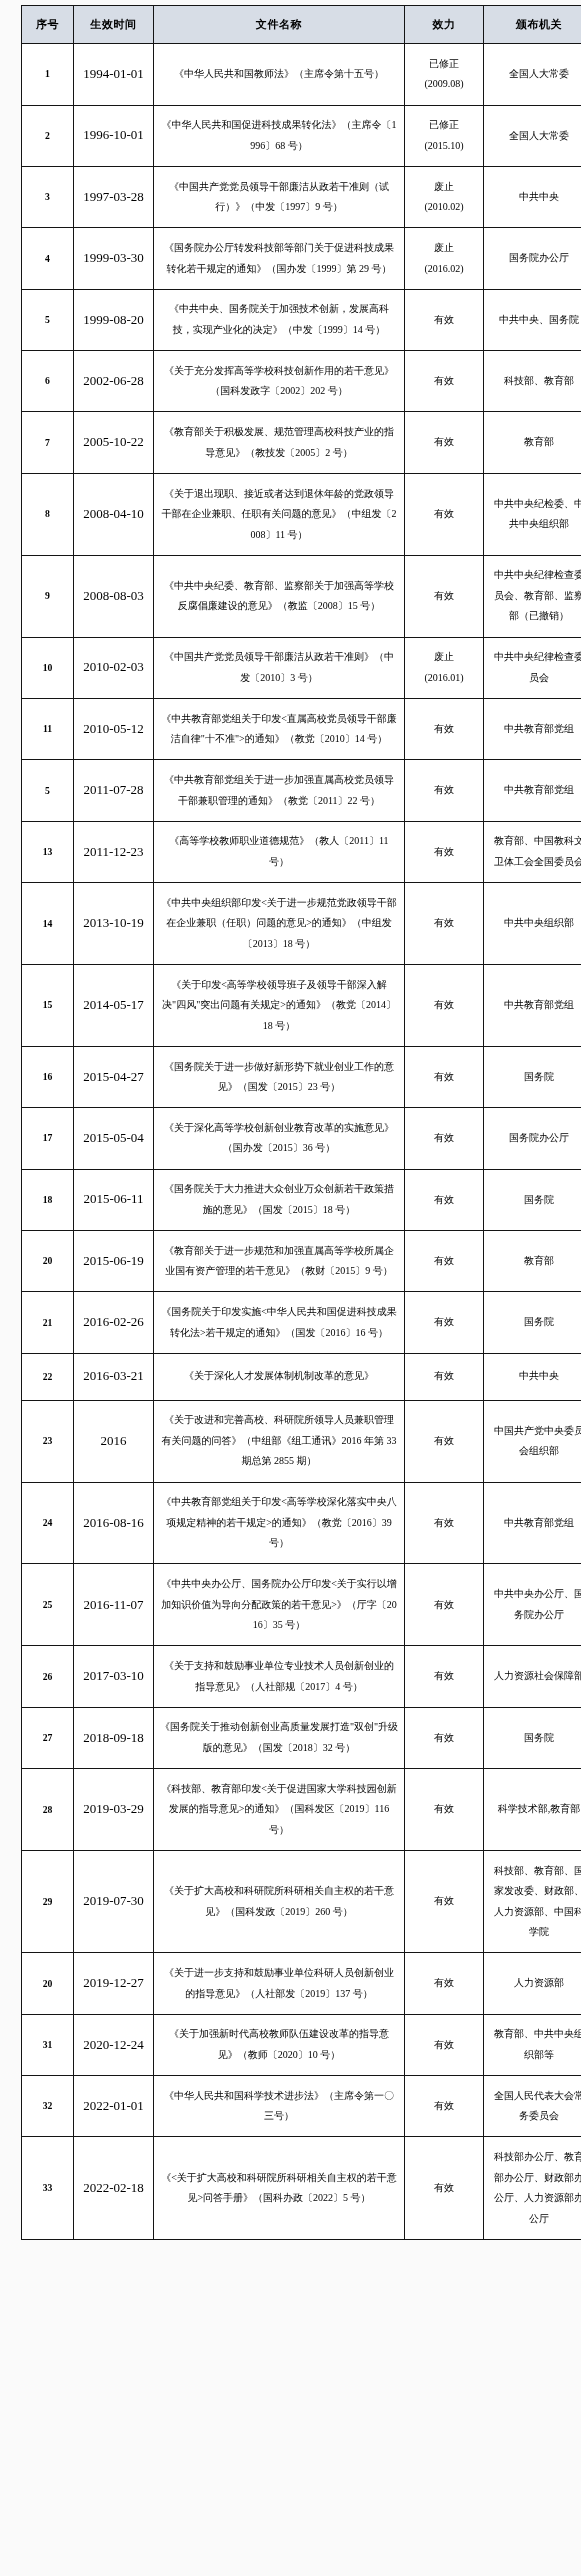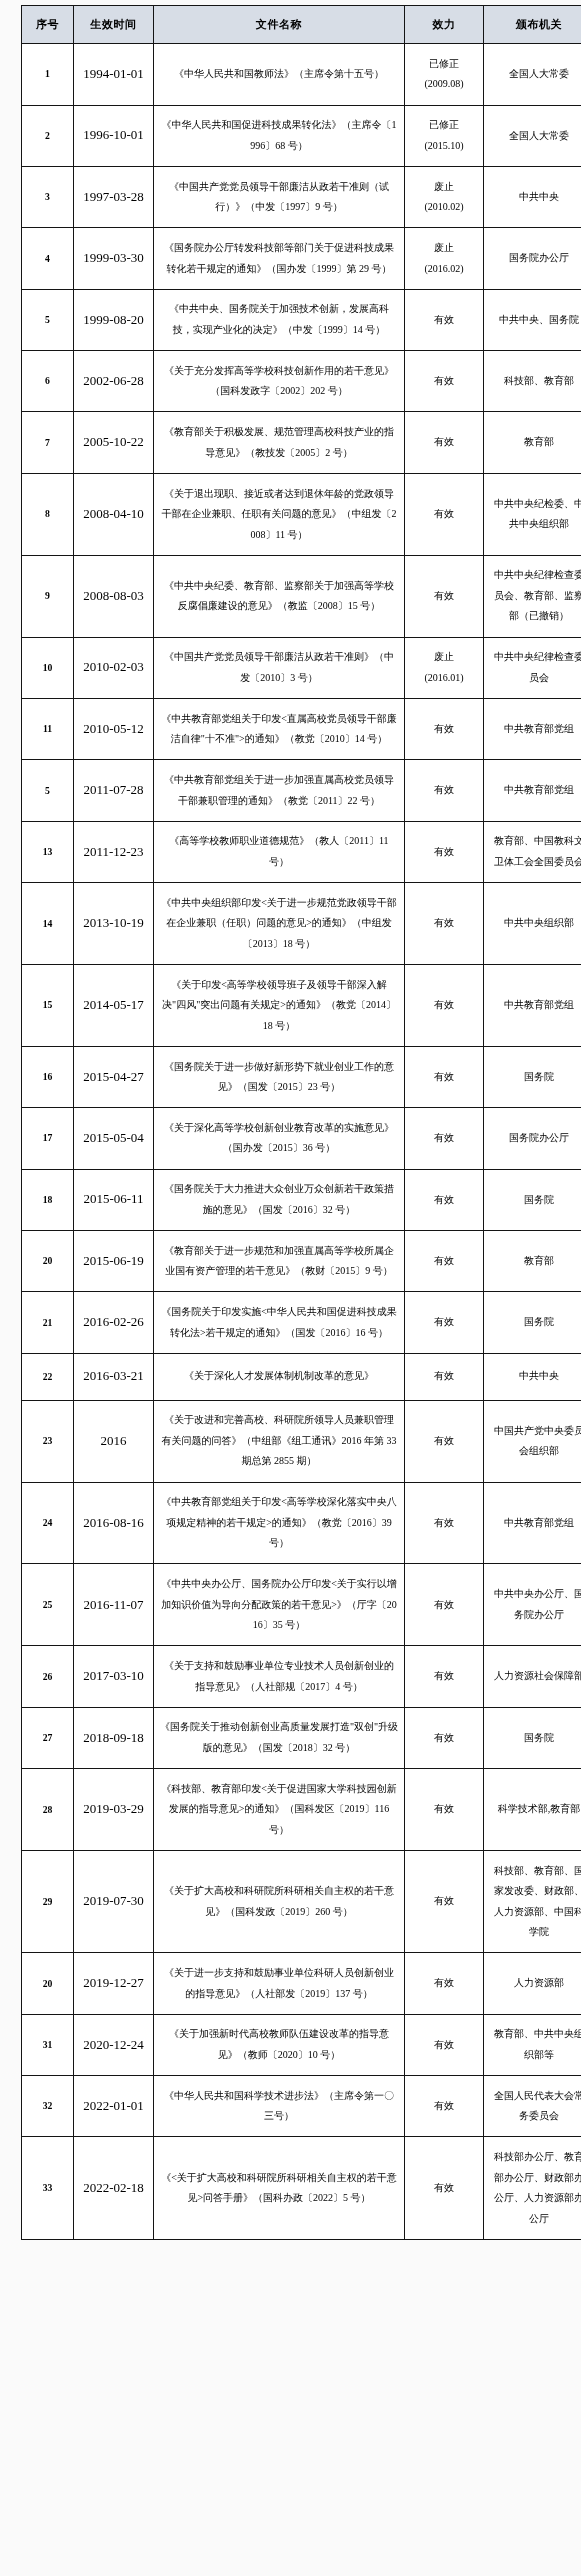--- a/index.html
+++ b/index.html
@@ -154,21 +154,21 @@
         <tr>
           <td class="cell-index">17</td>
           <td class="cell-date">2015-05-04</td>
           <td class="cell-title">《关于深化高等学校创新创业教育改革的实施意见》（国办发〔2015〕36 号）</td>
           <td class="cell-validity"><span>有效</span></td>
           <td class="cell-issuer">国务院办公厅</td>
         </tr>
         <tr>
           <td class="cell-index">18</td>
           <td class="cell-date">2015-06-11</td>
-          <td class="cell-title">《国务院关于大力推进大众创业万众创新若干政策措施的意见》（国发〔2016〕32 号）</td>
+          <td class="cell-title">《国务院关于大力推进大众创业万众创新若干政策措施的意见》（国发〔2015〕18 号）</td>
           <td class="cell-validity"><span>有效</span></td>
           <td class="cell-issuer">国务院</td>
         </tr>
         <tr>
           <td class="cell-index">20</td>
           <td class="cell-date">2015-06-19</td>
           <td class="cell-title">《教育部关于进一步规范和加强直属高等学校所属企业国有资产管理的若干意见》（教财〔2015〕9 号）</td>
           <td class="cell-validity"><span>有效</span></td>
           <td class="cell-issuer">教育部</td>
         </tr>

